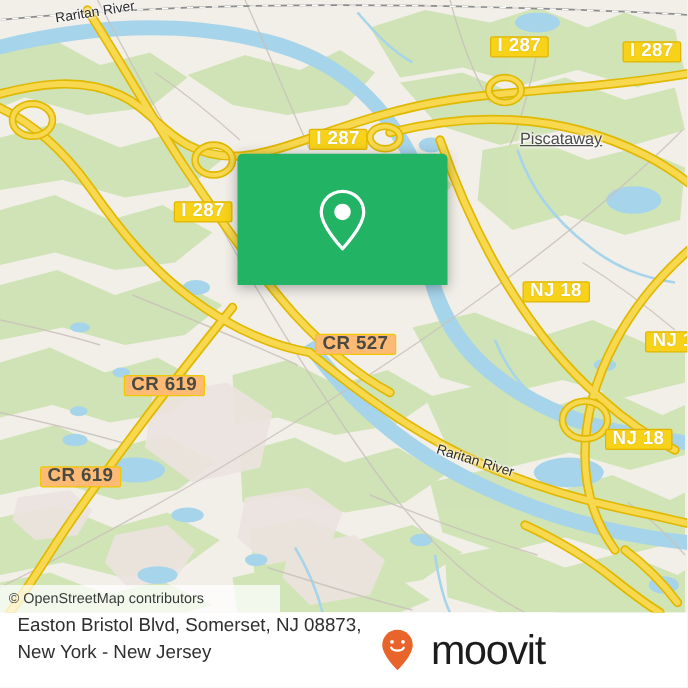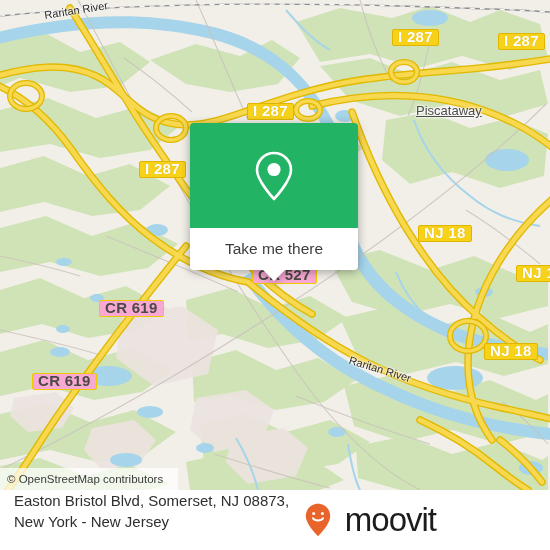--- a/index.html
+++ b/index.html
@@ -20,37 +20,37 @@
     font-size:15px;font-weight:bold;
     letter-spacing:.3px;
     padding:1px 5px 2px 5px;
     border-radius:2px;
     white-space:nowrap;
     line-height:12px;
     box-sizing:border-box;
   }
   .shield.hw{ background:#f7d219;border:1.4px solid #e0b500;color:#ffffff;
               text-shadow:0 0 1px rgba(120,95,0,.35);}
-  .shield.cr{ background:#f9a8d4;border:1.6px solid #f0c800;color:#4a4a42;}
+  .shield.cr{ background:#fdba74;border:1.6px solid #f0c800;color:#4a4a42;}
 
   
   .place-label{
     position:absolute;color:#4c4c4c;font-size:13px;white-space:nowrap;
     text-shadow:0 0 3px #fff,0 0 3px #fff,0 0 2px #fff;
     text-decoration:underline;
   }
   .river-label{
     position:absolute;color:#2b2b2b;font-size:11px;white-space:nowrap;
     text-shadow:0 0 3px #fff,0 0 3px #fff,0 0 2px #fff;
   }
 
   
   .attribution{
     position:absolute;left:0;bottom:0;
-    width:178px;height:22px;
+    width:224px;height:22px;
     background:rgba(255,255,255,.72);
     display:flex;align-items:center;
     padding-left:7px;box-sizing:border-box;
   }
   .attribution span{font-size:11.5px;color:#3a3a3a;}
 
   
   .card{
     position:absolute;left:190px;top:123px;width:168px;
     border-radius:4px;
@@ -270,24 +270,20 @@
       <span>© OpenStreetMap contributors</span>
     </div>
 
     <div class="card">
       <div class="card-head">
         <svg class="pin-icon" viewBox="0 0 44 52">
           <path d="M22 3 C12.6 3 5 10.6 5 20 C5 31 22 49 22 49 C22 49 39 31 39 20 C39 10.6 31.4 3 22 3 Z" fill="none" stroke="#ffffff" stroke-width="2.6" stroke-linejoin="round"></path>
           <circle cx="22" cy="19.5" r="6.6" fill="#ffffff"></circle>
         </svg>
       </div>
-      <div class="card-foot">
-        <span>Take me there</span>
-        <div class="card-tail"></div>
-      </div>
     </div>
 
   </div>
 
   <div class="footer">
     <div class="footer-title">Easton Bristol Blvd, Somerset, NJ 08873, New York - New Jersey</div>
     <div class="brand">
       <svg class="brand-pin" viewBox="0 0 26 34">
         <path d="M13 0.8 C6.2 0.8 0.8 6.2 0.8 13 C0.8 21.5 13 33.2 13 33.2 C13 33.2 25.2 21.5 25.2 13
                  C25.2 6.2 19.8 0.8 13 0.8 Z" fill="#e8642b"></path>

